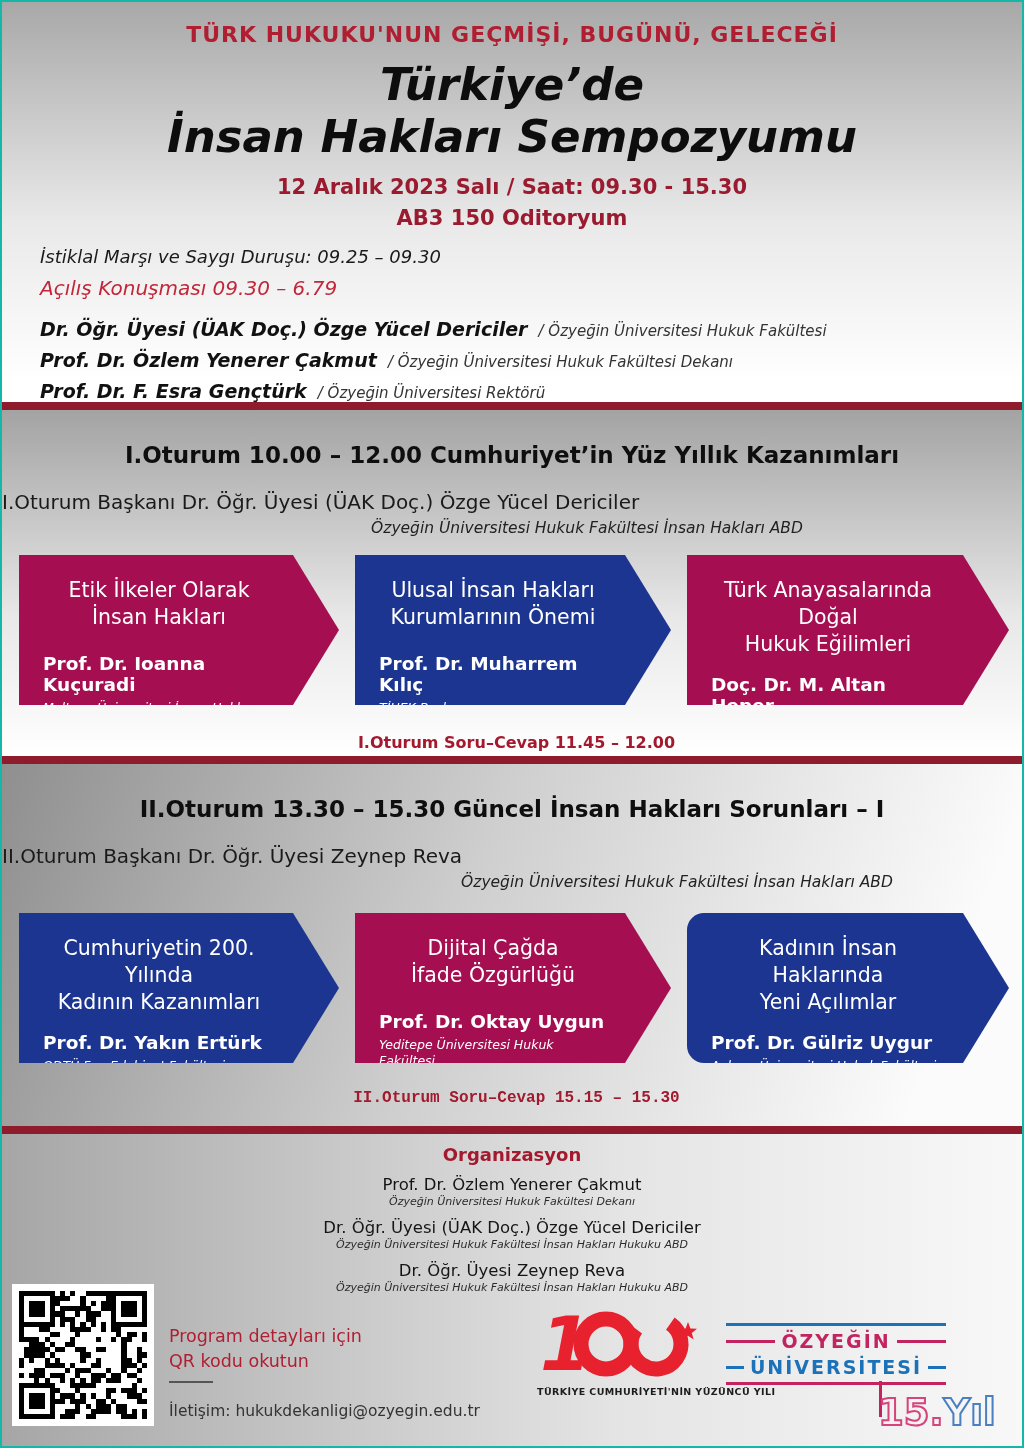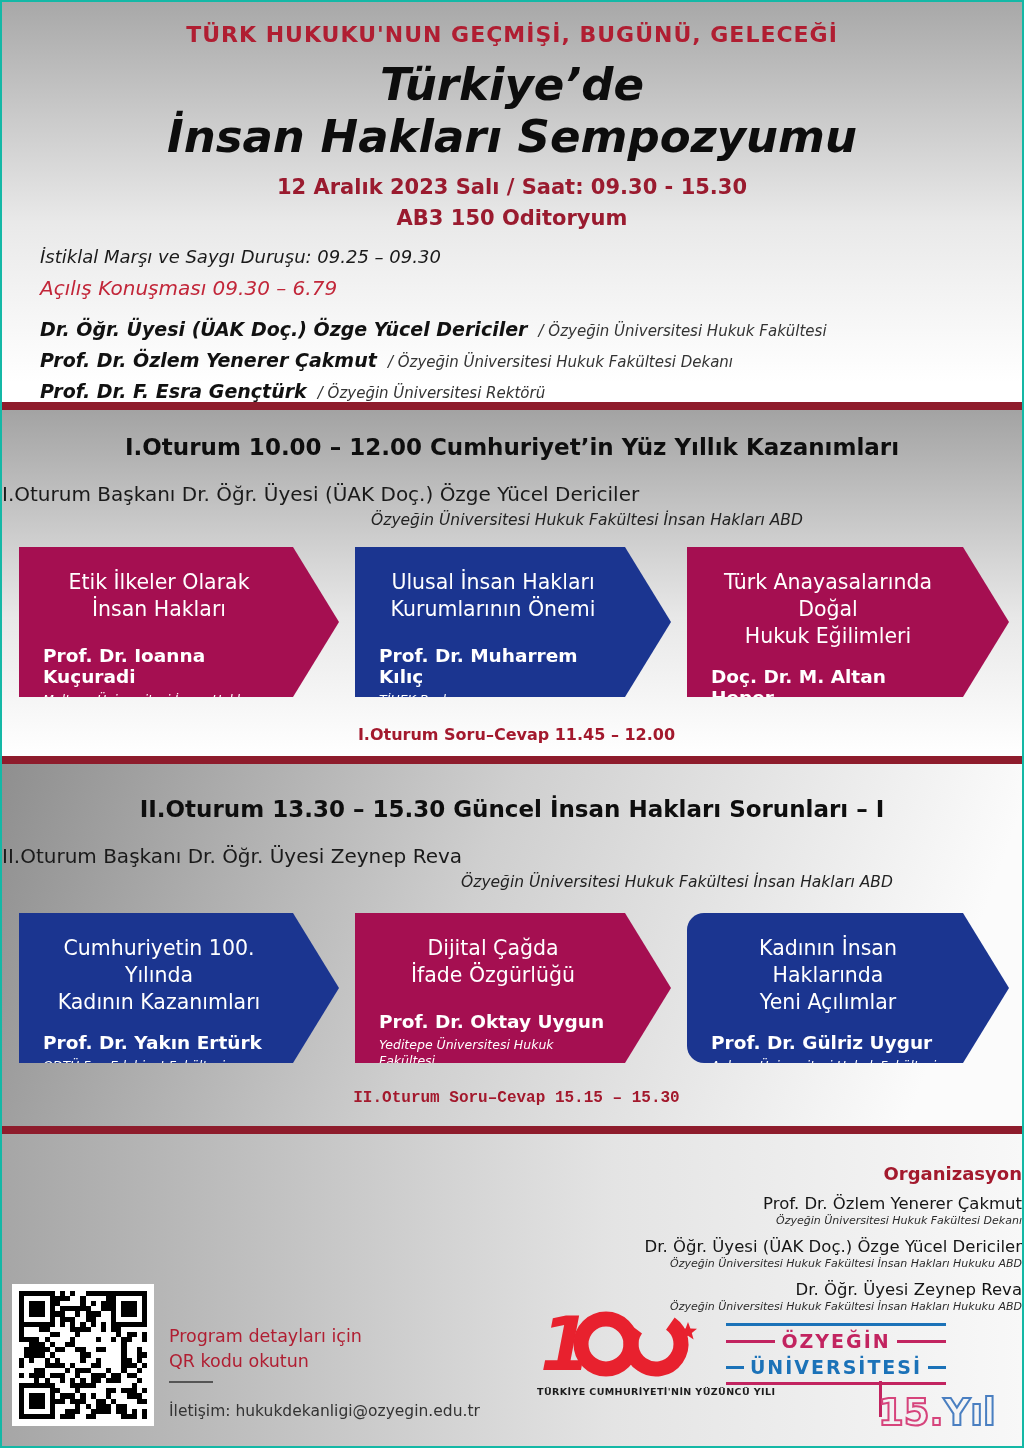--- a/index.html
+++ b/index.html
@@ -27,21 +27,21 @@
   .opening-line{font-style:italic;font-size:20px;color:#C22639;margin-top:9px;}
   .speaker-row{margin-top:9px;}
   .speaker-row.first{margin-top:18px;}
   .sp-name{font-size:19px;font-weight:700;font-style:italic;color:#111;}
   .sp-affil{font-size:15px;font-style:italic;color:#333;margin-left:6px;}
 
   
   .s-one{height:346px;background:linear-gradient(to bottom,#a3a3a3 0%,#e8e8e8 60%,#ffffff 100%);}
   .s-two{height:362px;background:linear-gradient(110deg,#8f8f8f 0%,#cfcfcf 45%,#fbfbfb 90%);}
   .sess-title{text-align:center;font-size:23px;font-weight:700;color:#0e0e0e;}
-  .s-one .sess-title{margin-top:24px;}
+  .s-one .sess-title{margin-top:32px;}
   .s-two .sess-title{margin-top:32px;}
   .sess-chair{text-align:left;font-size:20px;color:#1a1a1a;margin-top:22px;}
   .sess-chair-affil{text-align:center;font-size:15.5px;font-style:italic;color:#222;margin-top:5px;}
   .s-one .sess-chair-affil{padding-left:150px;}
   .s-two .sess-chair-affil{padding-left:330px;}
   .cards{display:flex;margin:18px 0 0 17px;gap:16px;height:150px;}
   .s-two .cards{margin-top:22px;}
   .card{position:relative;height:150px;color:#fff;padding:22px 64px 0 24px;
     clip-path:polygon(0 0,calc(100% - 46px) 0,100% 50%,calc(100% - 46px) 100%,0 100%);}
   .card1{width:320px;}
@@ -49,21 +49,21 @@
   .card3{width:322px;}
   .card-title{text-align:center;font-size:20.5px;line-height:1.32;white-space:pre-line;min-height:60px;}
   .card-speaker{font-weight:700;font-size:18.5px;margin-top:16px;}
   .card-affil{font-style:italic;font-size:12.5px;margin-top:5px;line-height:1.3;white-space:pre-line;}
   .qa-line{text-align:center;font-size:16px;font-weight:700;color:#A3192D;padding-left:9px;}
   .s-one .qa-line{margin-top:28px;}
   .s-two .qa-line{margin-top:26px;font-family:Liberation Mono, monospace;}
 
   
   .s-footer{flex:1 1 auto;position:relative;background:linear-gradient(to right,#a6a6a6 0%,#e4e4e4 60%,#f8f8f8 100%);}
-  .org{padding-top:29px;text-align:right;}
+  .org{padding-top:10px;text-align:center;}
   .org-title{font-size:18px;font-weight:700;color:#A3192D;}
   .org-name{font-size:16.5px;color:#151515;margin-top:10px;}
   .org-affil{font-size:11px;font-style:italic;color:#2b2b2b;margin-top:1px;}
   .qr{position:absolute;left:10px;top:150px;width:142px;height:142px;background:#ffffff;padding:7px;}
   .qr-grid{width:100%;height:100%;display:grid;grid-template-columns:repeat(25,1fr);grid-template-rows:repeat(25,1fr);}
   .qr-grid div{background:#fff;}
   .qr-grid div.qm{background:#000;}
   .qr-caption{position:absolute;left:167px;top:190px;font-size:17.5px;line-height:1.4;color:#B01E32;white-space:pre-line;}
   .contact-sep{position:absolute;left:167px;top:247px;width:44px;height:2px;background:#555;}
   .contact{position:absolute;left:167px;top:268px;font-size:15.5px;color:#333;}
@@ -149,21 +149,21 @@
   </section>
 
   <div class="divider"></div>
 
   <section class="s-two">
     <div class="sess-title">II.Oturum 13.30 – 15.30  Güncel İnsan Hakları Sorunları – I</div>
     <div class="sess-chair">II.Oturum Başkanı Dr. Öğr. Üyesi Zeynep Reva</div>
     <div class="sess-chair-affil">Özyeğin Üniversitesi Hukuk Fakültesi İnsan Hakları ABD</div>
     <div class="cards">
       <div class="card card1" style="background: rgb(27, 53, 144);">
-        <div class="card-title">Cumhuriyetin 100. Yılında
+        <div class="card-title">Cumhuriyetin 200. Yılında
 Kadının Kazanımları</div>
         <div class="card-speaker">Prof. Dr. Yakın Ertürk</div>
         <div class="card-affil">ODTÜ Fen Edebiyat Fakültesi Sosyoloji Bölümü</div>
       </div>
       <div class="card card2" style="background: rgb(165, 15, 81);">
         <div class="card-title">Dijital Çağda
 İfade Özgürlüğü</div>
         <div class="card-speaker">Prof. Dr. Oktay Uygun</div>
         <div class="card-affil">Yeditepe Üniversitesi Hukuk Fakültesi
 Genel Kamu Hukuku ABD</div>

